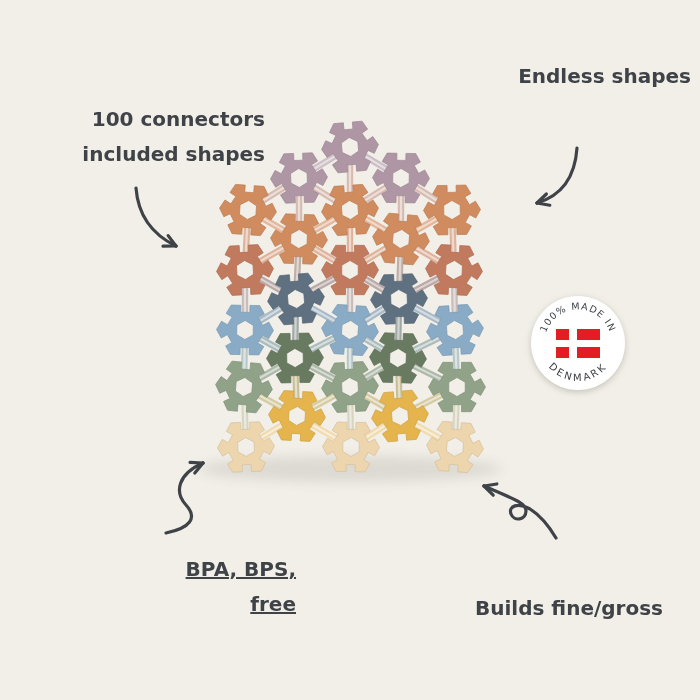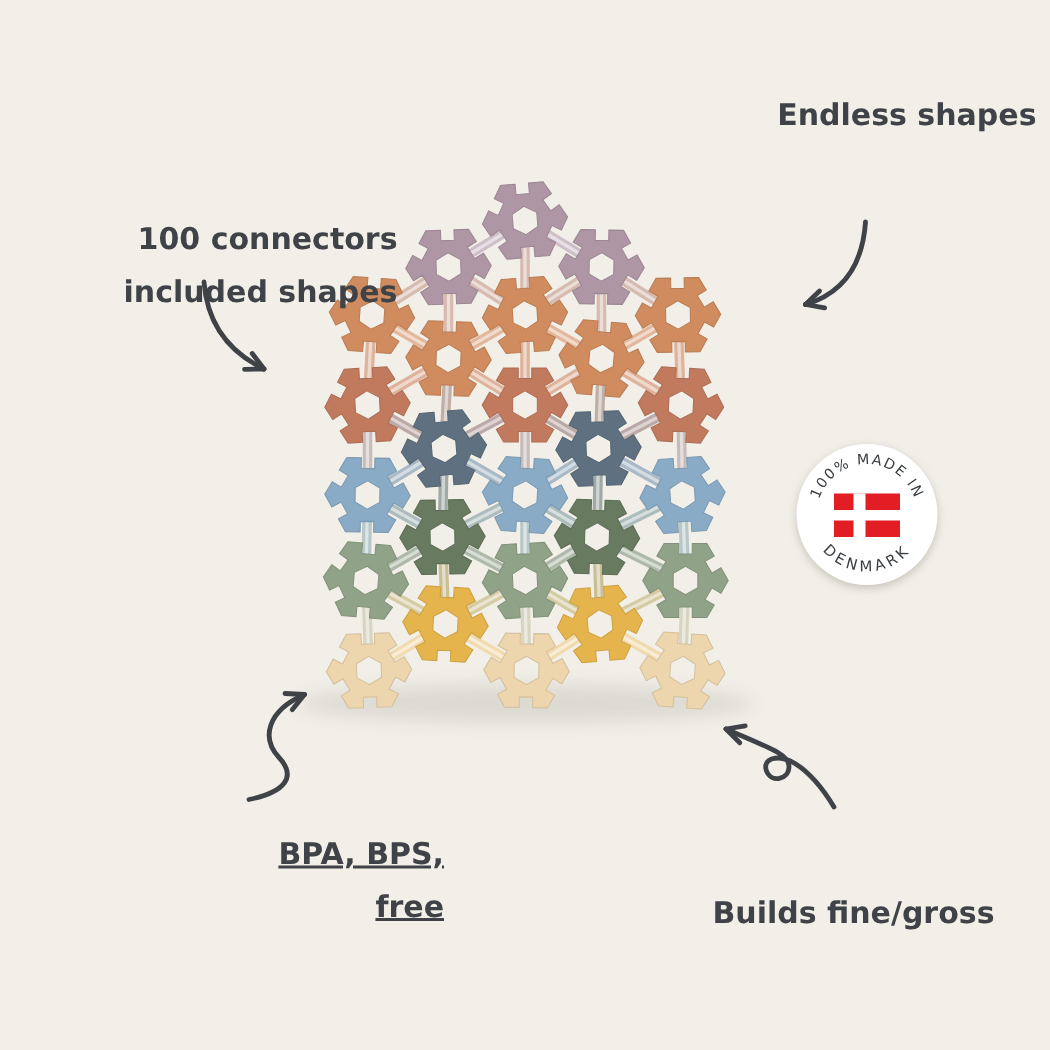--- a/index.html
+++ b/index.html
@@ -2,21 +2,21 @@
 <html><head>
 <meta charset="utf-8">
 <style>
   html,body{margin:0;padding:0;width:700px;height:700px;overflow:hidden;}
   .stage{position:absolute;left:0;top:0;width:700px;height:700px;}
   #scene{position:absolute;left:0;top:0;}
   .note{position:absolute;text-align:right;
         font-family:"DejaVu Sans","Liberation Sans",sans-serif;
         font-weight:bold;font-size:20px;line-height:35px;}
   .note div{white-space:nowrap;}
-  .note-tl{left:10px;top:102px;width:255px;margin-top:40px;}
+  .note-tl{left:10px;top:102px;width:255px;}
   .note-tr{left:411px;top:59px;width:280px;}
   .note-bl{left:16px;top:552px;width:280px;text-decoration:underline;}
   .note-br{left:383px;top:557px;width:280px;margin-top:34px;}
   .badge{position:absolute;left:523px;top:288px;width:110px;height:110px;
          filter:drop-shadow(0 2px 3px rgba(90,84,66,.28));}
   .btxt{font-family:"DejaVu Sans","Liberation Sans",sans-serif;font-size:9.5px;letter-spacing:1.1px;}
   .btxt2{font-size:10px;letter-spacing:2.4px;}
 </style>
 </head>
 <body style="background: rgb(241, 239, 232);">

